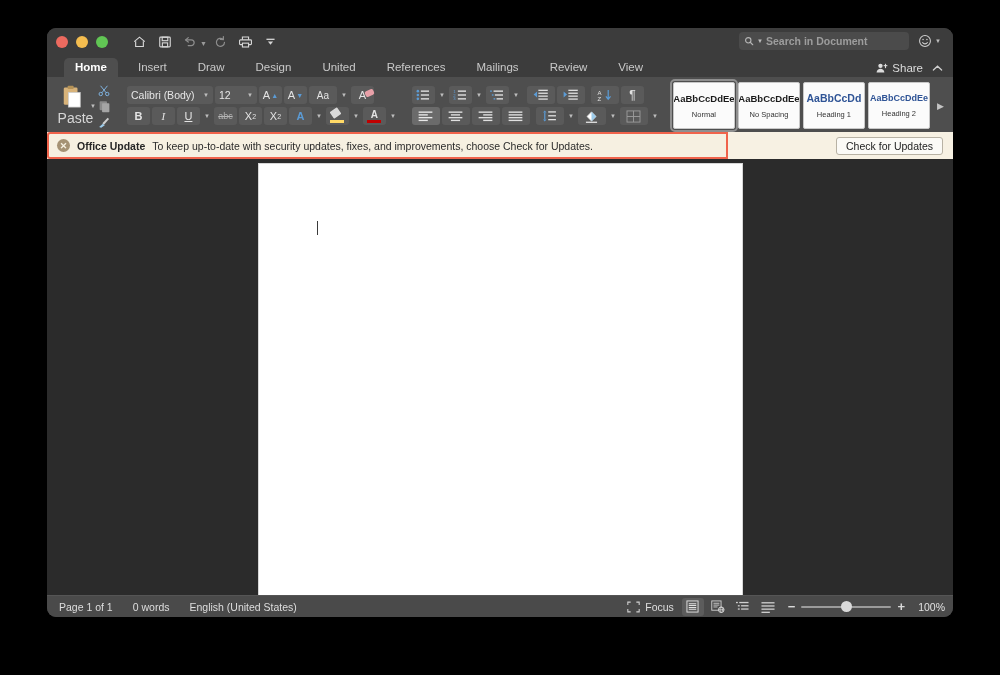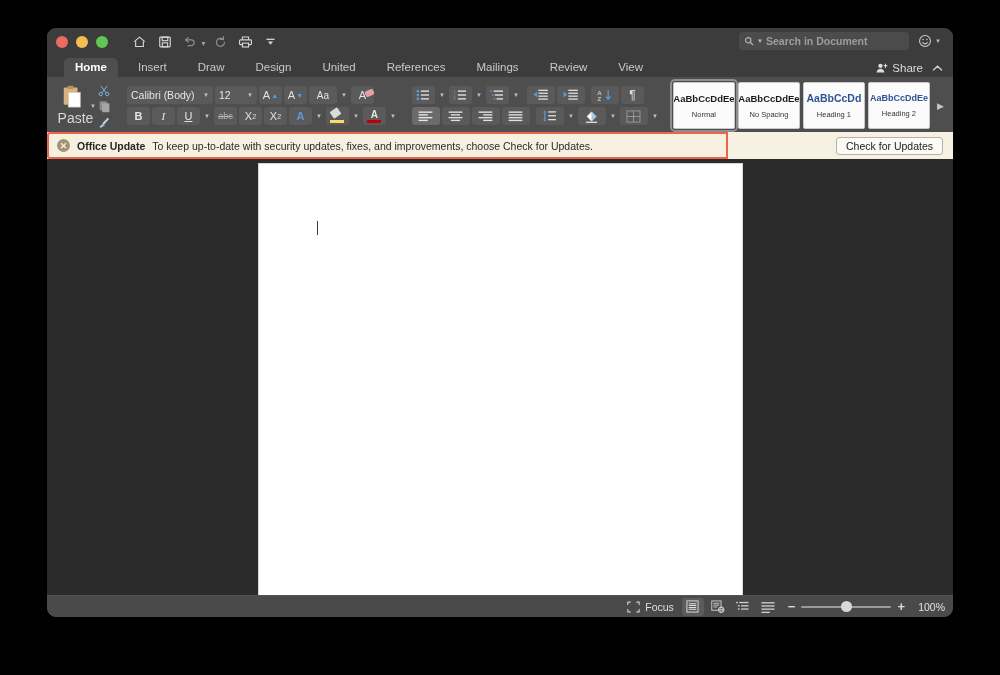--- a/index.html
+++ b/index.html
@@ -588,20 +588,25 @@
     </div>
   </div>
 
   <div class="docarea">
     <div class="page">
       <div class="caret-bar"></div>
     </div>
   </div>
 
   <div class="statusbar">
+    <div class="sb-left">
+      <span class="sb-txt">Page 1 of 1</span>
+      <span class="sb-txt">0 words</span>
+      <span class="sb-txt">English (United States)</span>
+    </div>
 
     <div class="sb-right">
       <div class="sb-focus">
         <svg width="13" height="12" viewBox="0 0 16 14" fill="none" stroke="#d2d2d2" stroke-width="1.3">
           <path d="M1 4.5 V1 H4.5 M11.5 1 H15 V4.5 M15 9.5 V13 H11.5 M4.5 13 H1 V9.5"></path>
         </svg>
         <span class="sb-txt">Focus</span>
       </div>
 
       <div class="sb-ico on">

